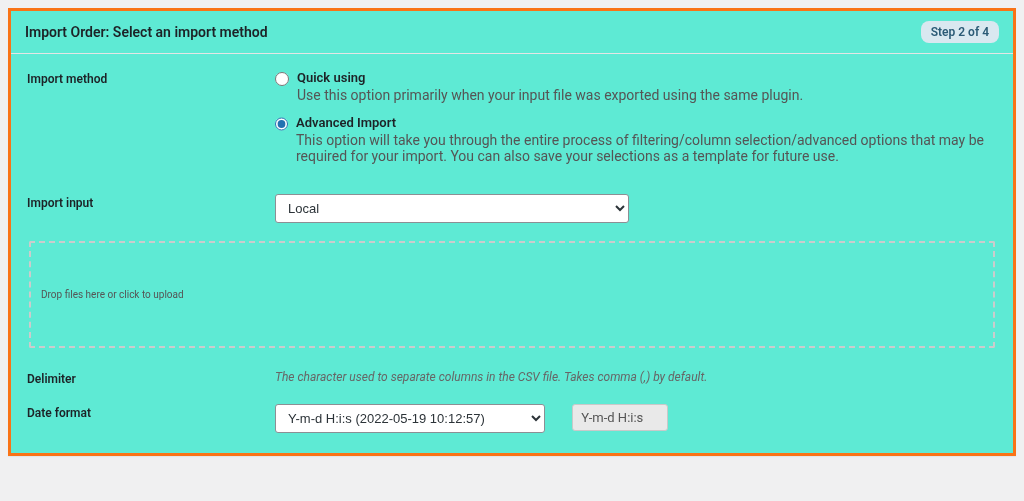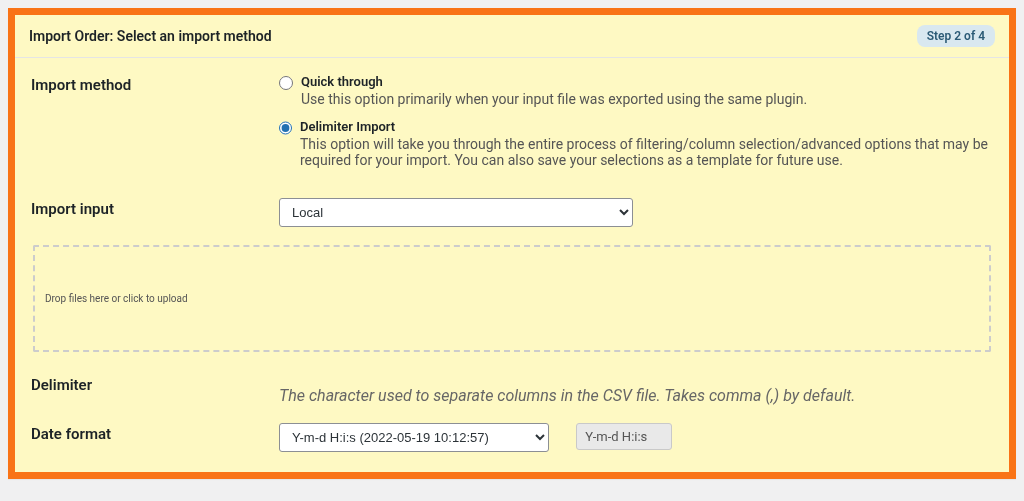--- a/index.html
+++ b/index.html
@@ -1,60 +1,60 @@
 <!DOCTYPE html>
 <html><head>
 <meta charset="utf-8">
 <style>
 * { box-sizing: border-box; margin: 0; padding: 0; }
 body { font-family: -apple-system, BlinkMacSystemFont, "Segoe UI", Roboto, sans-serif; background: #f0f0f1; padding: 8px; font-size: 13px; color: #1d2327; }
-.card { background: #fef9c3; border: 7px solid #f97316; box-shadow: 0 1px 1px rgba(0,0,0,0.04); }
+.card { background: #5eead4; border: 3px solid #f97316; box-shadow: 0 1px 1px rgba(0,0,0,0.04); }
 .card-header { display: flex; justify-content: space-between; align-items: center; padding: 10px 14px; border-bottom: 1px solid #e5e5e5; }
 .card-header h2 { font-size: 14px; font-weight: 600; }
 .step-badge { background: #d9e8f0; color: #2c5b76; font-size: 12px; font-weight: 600; padding: 4px 10px; border-radius: 8px; }
 .card-body { padding: 16px 16px 20px; }
 .form-row { display: flex; align-items: flex-start; margin-bottom: 18px; }
-.form-row .label-col { width: 248px; font-weight: 600; font-size: 15px; padding-top: 2px; }
+.form-row .label-col { width: 248px; font-weight: 600; font-size: 12px; padding-top: 2px; }
 .form-row .field-col { flex: 1; }
 .radio-row { display: flex; align-items: flex-start; margin-bottom: 12px; }
 .radio-row input[type="radio"] { margin-top: 2px; margin-right: 8px; width: 14px; height: 14px; accent-color: #2271b1; }
 .radio-row .rlabel { font-weight: 600; font-size: 13px; }
 .radio-row .rdesc { font-size: 14px; color: #555; margin-top: 2px; }
 .select-ctrl { width: 354px; padding: 5px 8px; font-size: 13px; border: 1px solid #8c8f94; border-radius: 3px; background: #fff; color: #2c3338; }
 .dropzone { border: 2px dashed #ccc; border-radius: 2px; padding: 46px 10px; text-align: left; color: #555; font-size: 10px; margin: 0 2px 22px; }
 .inline-box { display: inline-block; vertical-align: top; }
 .select-narrow { width: 270px; }
 .disabled-chip { display: inline-block; width: 96px; padding: 5px 8px; font-size: 13px; border: 1px solid #c9c9c9; border-radius: 3px; background: #e9e9e9; color: #555; margin-left: 24px; }
-.help { font-size: 16px; color: #666; font-style: italic; margin-top: 12px; }
+.help { font-size: 12px; color: #666; font-style: italic; margin-top: 0; }
 .help a { color: #2271b1; text-decoration: underline; }
 </style>
 </head>
 <body>
 
 <div class="card">
   <div class="card-header">
     <h2>Import Order: Select an import method</h2>
     <span class="step-badge">Step 2 of 4</span>
   </div>
   <div class="card-body">
 
     <div class="form-row">
       <div class="label-col">Import method</div>
       <div class="field-col">
         <div class="radio-row">
           <input type="radio" name="im" style="">
           <div>
-            <div class="rlabel">Quick through</div>
+            <div class="rlabel">Quick using</div>
             <div class="rdesc">Use this option primarily when your input file was exported using the same plugin.</div>
           </div>
         </div>
         <div class="radio-row">
           <input type="radio" name="im" checked="" style="">
           <div>
-            <div class="rlabel">Delimiter Import</div>
+            <div class="rlabel">Advanced Import</div>
             <div class="rdesc">This option will take you through the entire process of filtering/column selection/advanced options that may be required for your import. You can also save your selections as a template for future use.</div>
           </div>
         </div>
       </div>
     </div>
 
     <div class="form-row">
       <div class="label-col">Import input</div>
       <div class="field-col">
         <select class="select-ctrl">

